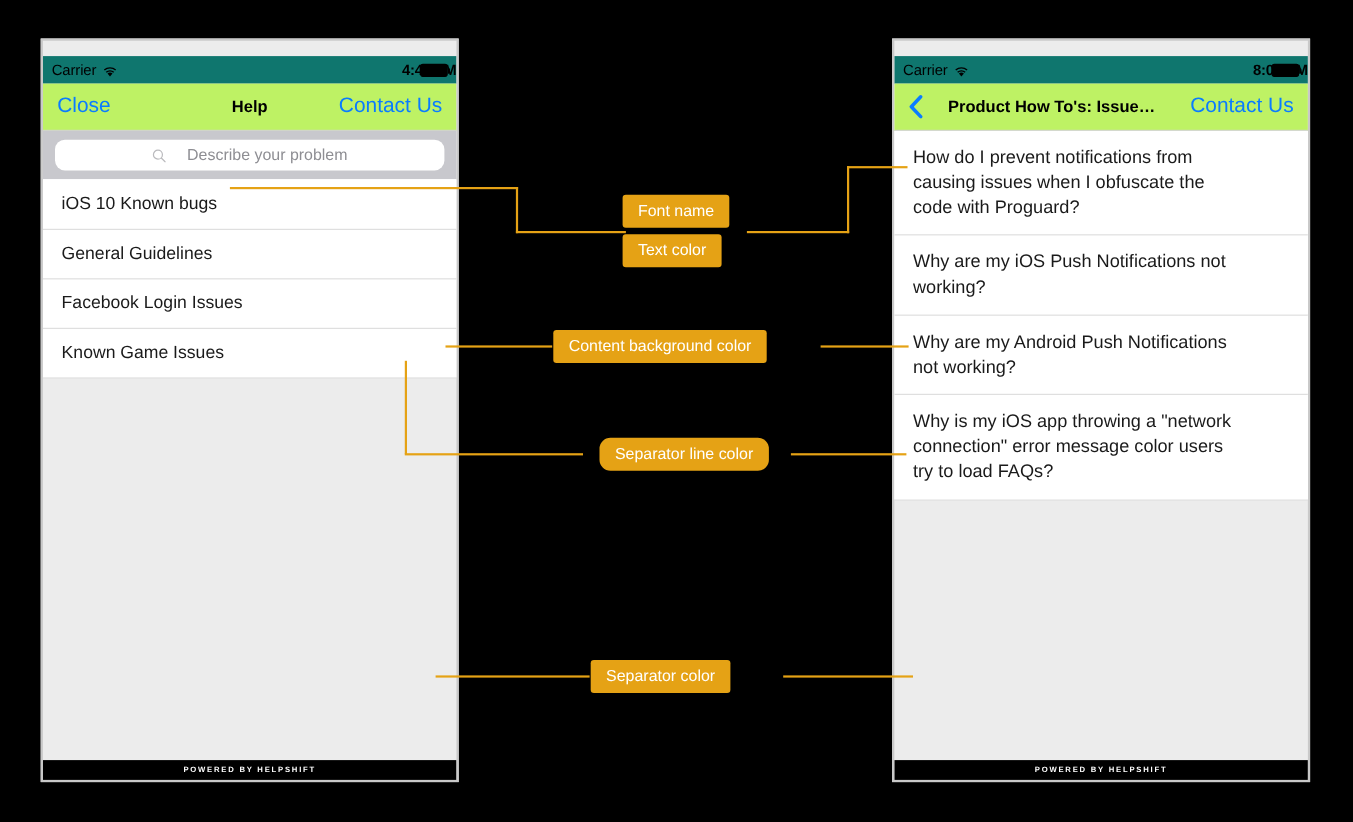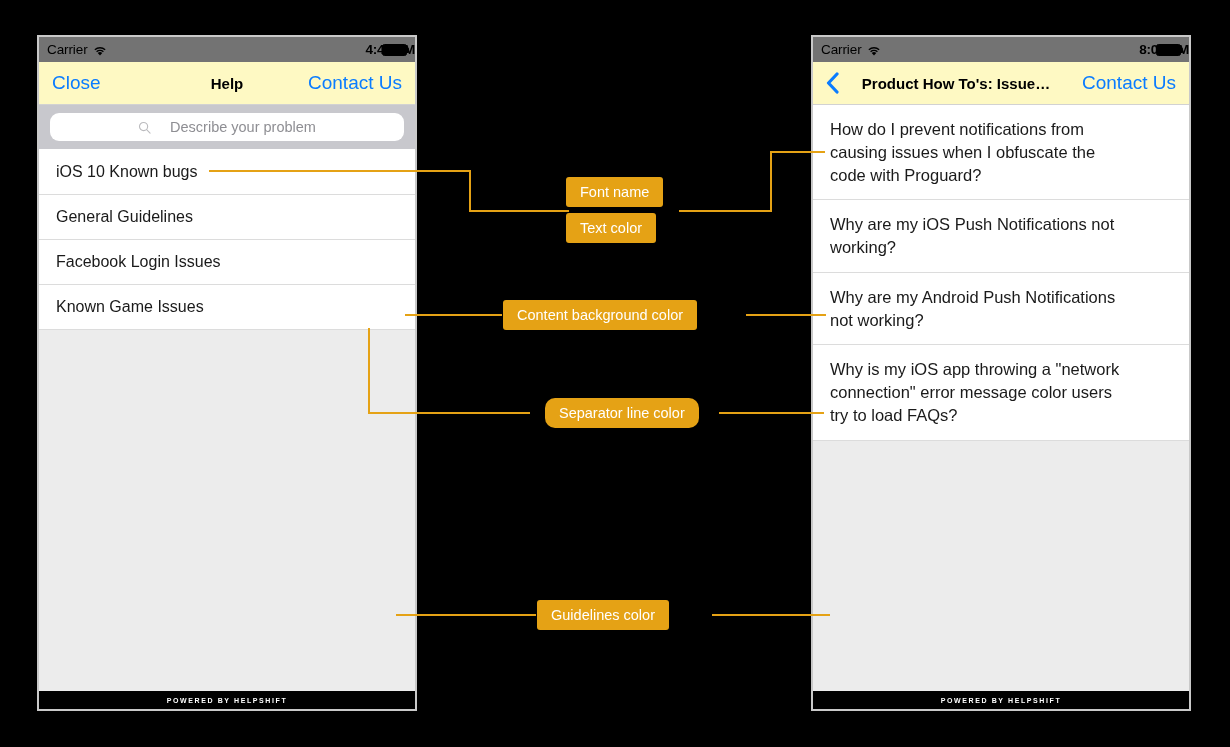--- a/index.html
+++ b/index.html
@@ -19,24 +19,24 @@
     border: 2px solid #c9c9c9;
     overflow: hidden;
   }
   #phone-left  { left: 37px;  top: 35px; }
   #phone-right { left: 811px; top: 35px; }
 
   
   .statusbar {
     position: relative;
     height: 25px;
-    background: #737373;
+    background: #0f766e;
     display: flex; align-items: center;
     padding: 0 8px;
-    font-size: 13.5px; color: #000;
+    font-size: 13.5px; color: #000; margin-top: 14px;
   }
   .sb-left { display: flex; align-items: center; gap: 5px; }
   .sb-carrier { font-size: 13.5px; letter-spacing: -0.1px; }
   .wifi-ico { display: inline-block; width: 14px; height: 11px; position: relative; top: 1px; }
   .sb-time {
     position: absolute; left: 0; right: 0; text-align: right;
     font-size: 13.5px; font-weight: bold; letter-spacing: -0.2px;
   }
   .sb-right { margin-left: auto; display: flex; align-items: center; }
   .battery {
@@ -46,21 +46,21 @@
   }
   .battery::after {
     content: ""; position: absolute; right: -3px; top: 3.5px;
     width: 2px; height: 5px; background: #000; border-radius: 0 1px 1px 0;
   }
 
   
   .navbar {
     position: relative;
     height: 43px;
-    background: #fef9c3;
+    background: #bef264;
     border-bottom: 1px solid #d2d2d2;
     display: flex; align-items: center;
     padding: 0 13px;
   }
   .nav-btn { color: #0a7cff; font-size: 19px; cursor: pointer; white-space: nowrap; }
   .nav-btn.right { margin-left: auto; }
   .nav-title {
     position: absolute; left: 0; right: 0;
     text-align: center;
     font-size: 15px; font-weight: bold; color: #000;
@@ -305,15 +305,15 @@
   <div class="ln lnh" style="left:368px; top:412px; width:162px;"></div>
   <div class="ln lnh" style="left:719px; top:412px; width:105px;"></div>
 
   <div class="ln lnh" style="left:396px; top:614px; width:140px;"></div>
   <div class="ln lnh" style="left:712px; top:614px; width:118px;"></div>
 
   <div class="callout" style="left:566px; top:177px;">Font name</div>
   <div class="callout" style="left:566px; top:213px;">Text color</div>
   <div class="callout" style="left:503px; top:300px;">Content background color</div>
   <div class="callout" style="left:545px; top:398px;border-radius:10px;">Separator line color</div>
-  <div class="callout" style="left:537px; top:600px;">Guidelines color</div>
+  <div class="callout" style="left:537px; top:600px;">Separator color</div>
 
 </div>
 
 </body></html>

